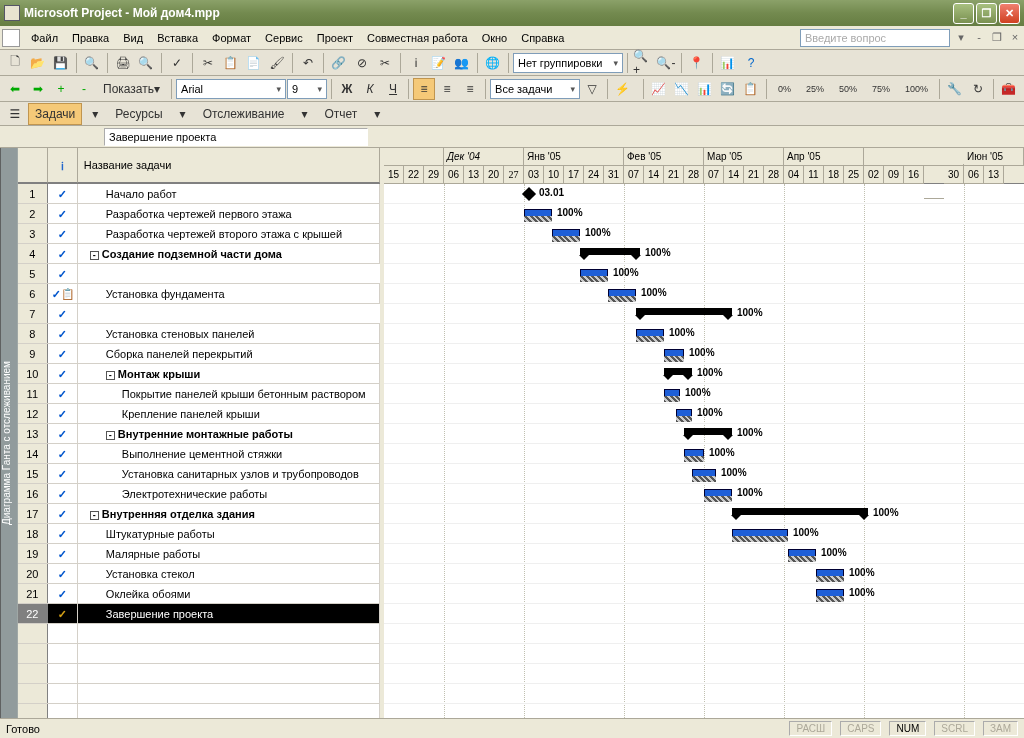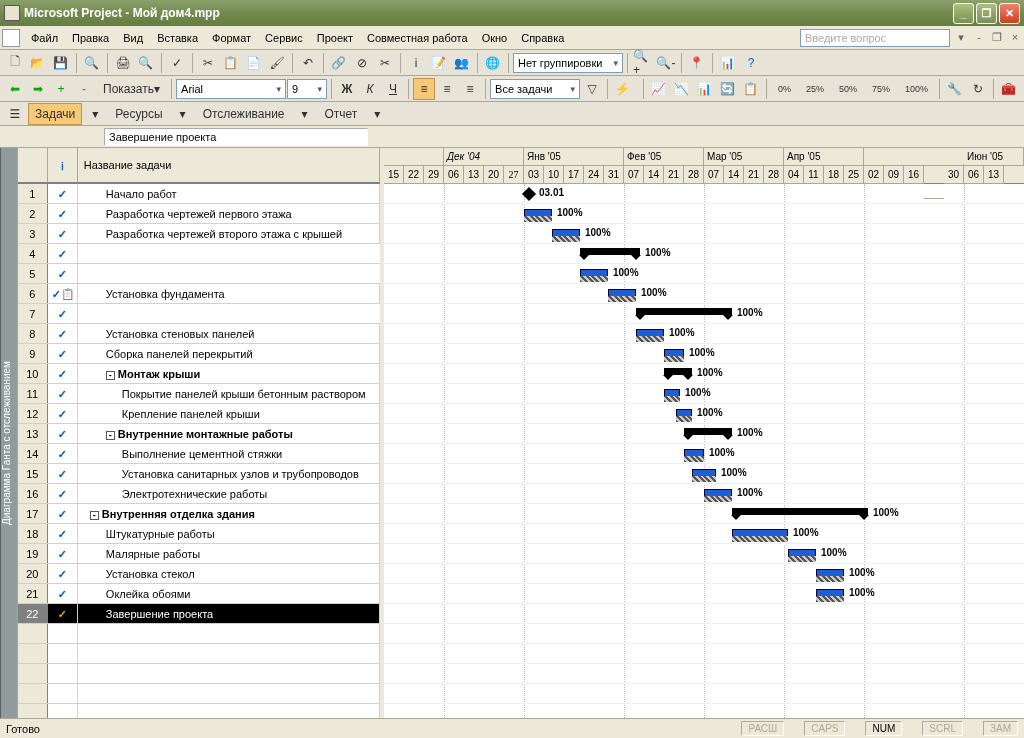--- a/index.html
+++ b/index.html
@@ -79,21 +79,21 @@
 
 
 .hscroll { height: 17px; background: #ece9d8; display: flex; border-top: 1px solid #aca899; }
 .hscroll .sbtn { width: 17px; height: 17px; background: #ece9d8; border: 1px solid #aca899; text-align: center; line-height: 13px; font-size: 9px; }
 .hscroll .strack { flex: 1; background: #f0ede0; }
 .hscroll .sthumb { height: 15px; background: #ece9d8; border: 1px solid #aca899; }
 
 
 .statusbar { position: absolute; bottom: 0; left: 0; right: 0; height: 20px; background: #ece9d8; border-top: 1px solid #aca899; display: flex; align-items: center; padding: 0 6px; font-size: 11px; }
 .statusbar .sfill { flex: 1; }
-.statusbar .scell { border: 1px inset #fff; padding: 1px 6px; margin-left: 20px; color: #aca899; font-size: 10px; }
+.statusbar .scell { border: 1px inset #fff; padding: 1px 6px; margin-left: 8px; color: #aca899; font-size: 10px; }
 .statusbar .scell.on { color: #000; }
 </style>
 </head>
 <body>
 
 <div class="titlebar">
   <div class="app-icon"></div>
   <div class="title">
     <span>Microsoft Project</span> - <span>Мой дом4.mpp</span>
   </div>
@@ -261,20 +261,21 @@
     <div class="rcell name" style="padding-left:28px">Разработка чертежей первого этажа</div>
         </div>
         <div class="row">
     <div class="rcell num">3</div>
     <div class="rcell ind"><span class="check ">✓</span></div>
     <div class="rcell name" style="padding-left:28px">Разработка чертежей второго этажа с крышей</div>
         </div>
         <div class="row bold">
     <div class="rcell num">4</div>
     <div class="rcell ind"><span class="check ">✓</span></div>
+    <div class="rcell name" style="padding-left:12px"><span class="outline-btn">-</span>Создание подземной части дома</div>
         </div>
         <div class="row">
     <div class="rcell num">5</div>
     <div class="rcell ind"><span class="check ">✓</span></div>
         </div>
         <div class="row">
     <div class="rcell num">6</div>
     <div class="rcell ind"><span class="check ">✓</span>📋</div>
     <div class="rcell name" style="padding-left:28px">Установка фундамента</div>
         </div>

